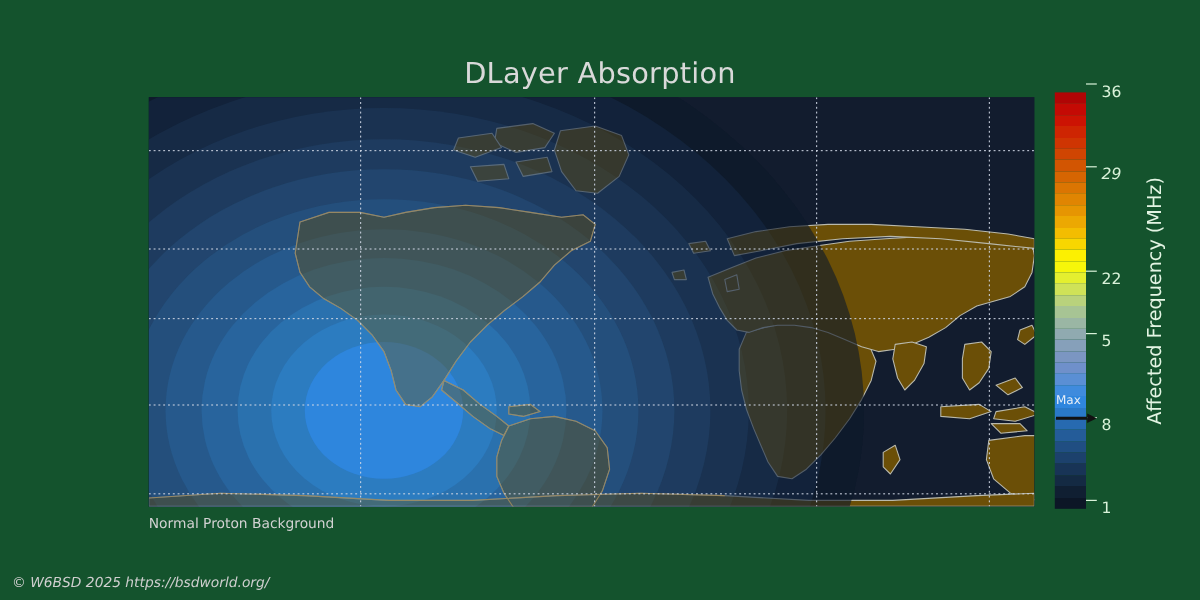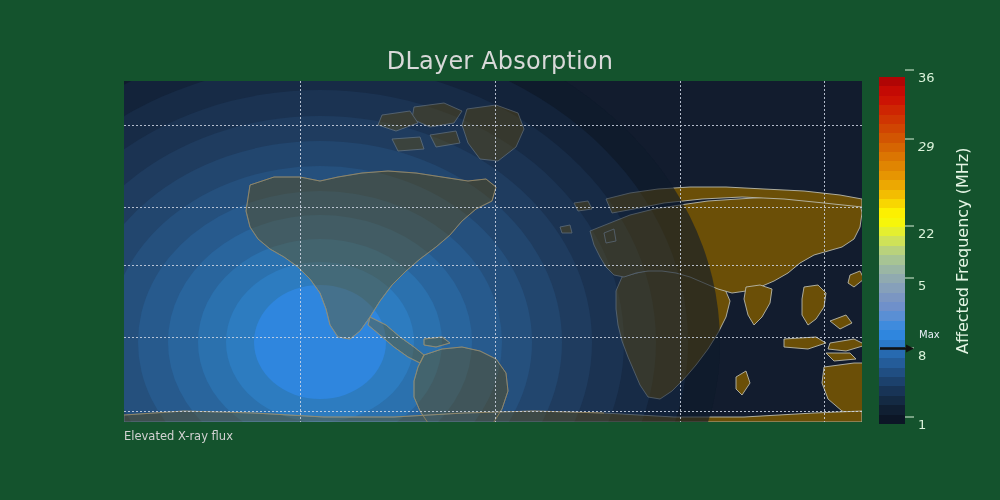--- a/index.html
+++ b/index.html
@@ -40,21 +40,21 @@
   .tick{position:absolute;left:0;display:flex;align-items:flex-start;gap:4px;
         color:#d9f2d9;font-size:13px;transform:translateY(-50%);}
   .tick .dash{display:inline-block;width:9px;height:1px;background:#d9f2d9;}
   .cbar-label{
     position:absolute;left:952px;top:77px;height:347px;width:20px;
     display:flex;align-items:center;justify-content:center;
     color:#e3f4e3;font-size:16px;
     writing-mode:vertical-rl;transform:rotate(180deg);white-space:nowrap;
   }
   .maxbox{position:absolute;left:879px;top:329px;width:34px;height:24px;pointer-events:none;}
-  .maxbox .mtxt{position:absolute;left:1px;top:0;color:#e8eef6;font-size:10px;margin-left:39px;}
+  .maxbox .mtxt{position:absolute;left:1px;top:0;color:#e8eef6;font-size:10px;}
   .maxbox .marr{position:absolute;left:1px;top:15px;width:100%;height:9px;}
 
   
   .note{position:absolute;left:124px;top:429px;color:#d2d2d2;font-size:11.5px;line-height:15px;}
   .stamp{position:absolute;left:723px;top:433px;color:#d2d2d2;font-size:11.5px;}
   .copy{position:absolute;left:10px;top:478px;color:#cfcfcf;font-size:11.5px;font-style:italic;}
 </style>
 </head>
 <body>
 
@@ -276,17 +276,18 @@
     <span class="mtxt">Max</span>
     <svg class="marr" viewBox="0 0 34 9">
       <line x1="0" y1="4.5" x2="26" y2="4.5" stroke="#111" stroke-width="2.6"></line>
       <polygon points="26,0.5 34,4.5 26,8.5" fill="#111"></polygon>
     </svg>
   </div>
 
   <div class="cbar-label">Affected Frequency (MHz)</div>
 
   <div class="note">
-    <div>Elevated X-ray flux</div>
+    <div>Normal Proton Background</div>
   </div>
 
+  <div class="copy">© W6BSD 2025 https://bsdworld.org/</div>
 
 </div>
 
 </body></html>

